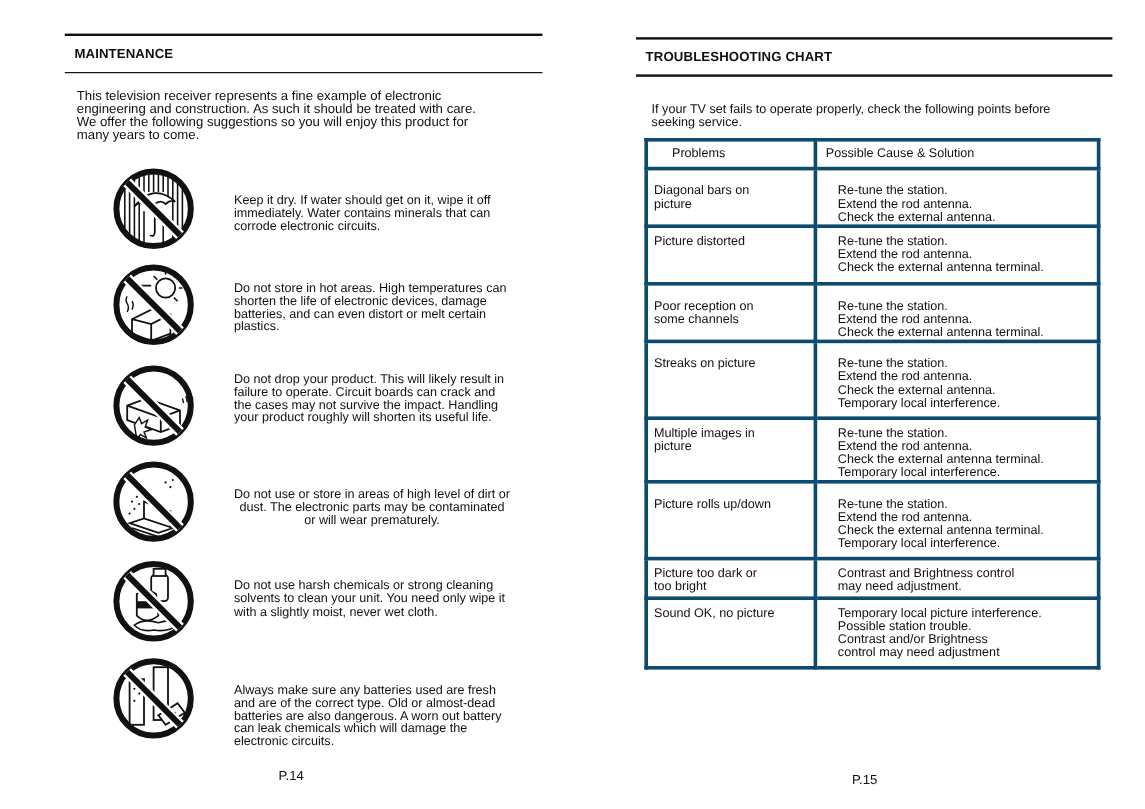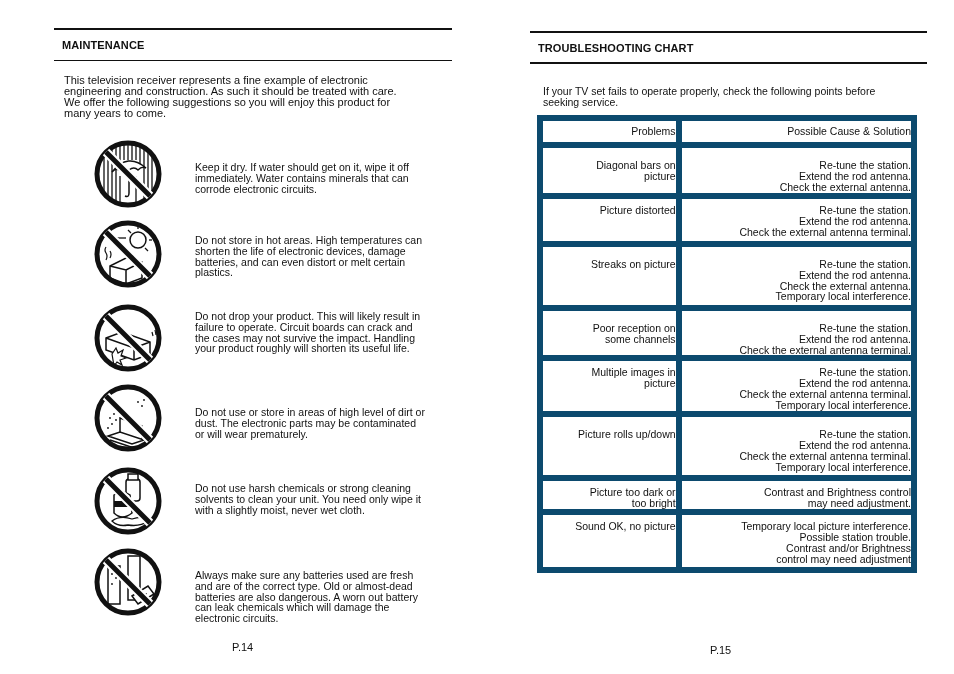--- a/index.html
+++ b/index.html
@@ -29,22 +29,22 @@
 
     
     #right-top-rule { left: 53px; top: 31px; width: 397px; height: 2px; }
     #right-heading { left: 61px; top: 42px; }
     #right-bottom-rule { left: 53px; top: 62px; width: 397px; height: 2px; }
     #right-intro { position: absolute; left: 66px; top: 86px; width: 360px;
                    font-size: 10.5px; line-height: 11px; }
 
     #trouble-table { position: absolute; left: 60px; top: 115px; width: 380px;
                      border-collapse: collapse; font-size: 10.5px; line-height: 10.9px; }
-    #trouble-table td, #trouble-table th { border: 6px solid #0c4a6e; vertical-align: top;
-                     text-align: right; font-weight: normal; padding: 0; }
+    #trouble-table td, #trouble-table th { border: 3px solid #0c4a6e; vertical-align: top;
+                     text-align: left; font-weight: normal; padding: 0; }
     #trouble-table { border: 2px solid #111; }
     #trouble-table th { height: 21px; vertical-align: middle; }
     .col-prob { width: 147px; }
     .col-sol { width: 233px; }
     .th-prob { padding-left: 20px !important; }
     .th-sol { padding-left: 7px !important; }
     .td-prob { padding: 12px 0 0 5px !important; }
     .td-sol { padding: 12px 0 0 17px !important; margin-top: 38px; }
     .tight .td-prob, .tight .td-sol { padding-top: 6px !important; }
     .sol-line { display: block; white-space: nowrap; }
@@ -136,21 +136,21 @@
         <circle cx="24" cy="38" r="0.9"></circle>
           <circle cx="46" cy="20" r="0.9"></circle>
           <circle cx="50" cy="24" r="0.9"></circle>
         <circle cx="52" cy="18" r="0.9"></circle>
           <circle cx="16" cy="46" r="0.9"></circle>
         </g>
       <circle cx="36" cy="36" r="31" fill="none" stroke="#111" stroke-width="5"></circle>
       <line x1="14" y1="14" x2="58" y2="58" stroke="#fff" stroke-width="9"></line>
       <line x1="14" y1="14" x2="58" y2="58" stroke="#111" stroke-width="5"></line>
     </svg>
-    <div class="tip-text" style="top:25px;">Do not use or store in areas of high level of dirt or dust. The electronic parts may be contaminated or will wear prematurely.</div>
+    <div class="tip-text" style="top:25px;text-align:center;">Do not use or store in areas of high level of dirt or dust. The electronic parts may be contaminated or will wear prematurely.</div>
   </div>
 
   <div class="tip" style="top:465px;">
     <svg class="tip-icon" viewBox="0 0 72 72">
       <rect x="34" y="14" width="14" height="22" rx="3" fill="#fff" stroke="#111" stroke-width="1.5"></rect>
       <rect x="36" y="9" width="10" height="6" fill="#fff" stroke="#111" stroke-width="1.5"></rect>
       <path d="M22 30 Q30 24 38 30 L40 48 Q30 56 22 48Z" fill="#fff" stroke="#111" stroke-width="1.5"></path>
       <rect x="22" y="36" width="16" height="6" fill="#111"></rect>
       <path d="M20 56 Q28 50 40 54 Q52 50 56 56 Q48 62 36 60 Q26 62 20 56Z" fill="#fff" stroke="#111" stroke-width="1.3"></path>
       <circle cx="36" cy="36" r="31" fill="none" stroke="#111" stroke-width="5"></circle>
@@ -211,40 +211,40 @@
         <tr class="tight" style="height: 48px;">
           <td class="col-prob td-prob">
             <span class="prob-line">Picture distorted</span>
           </td>
           <td class="col-sol td-sol">
             <span class="sol-line">Re-tune the station.</span>
             <span class="sol-line">Extend the rod antenna.</span>
             <span class="sol-line">Check the external antenna terminal.</span>
           </td>
         </tr>
+        <tr style="height: 48px;">
+          <td class="col-prob td-prob">
+            <span class="prob-line">Poor reception on</span>
+            <span class="prob-line">some channels</span>
+          </td>
+          <td class="col-sol td-sol">
+            <span class="sol-line">Re-tune the station.</span>
+            <span class="sol-line">Extend the rod antenna.</span>
+            <span class="sol-line">Check the external antenna terminal.</span>
+          </td>
+        </tr>
         <tr style="height: 64px;">
           <td class="col-prob td-prob">
             <span class="prob-line">Streaks on picture</span>
           </td>
           <td class="col-sol td-sol">
             <span class="sol-line">Re-tune the station.</span>
             <span class="sol-line">Extend the rod antenna.</span>
             <span class="sol-line">Check the external antenna.</span>
             <span class="sol-line">Temporary local interference.</span>
-          </td>
-        </tr>
-        <tr style="height: 48px;">
-          <td class="col-prob td-prob">
-            <span class="prob-line">Poor reception on</span>
-            <span class="prob-line">some channels</span>
-          </td>
-          <td class="col-sol td-sol">
-            <span class="sol-line">Re-tune the station.</span>
-            <span class="sol-line">Extend the rod antenna.</span>
-            <span class="sol-line">Check the external antenna terminal.</span>
           </td>
         </tr>
         <tr class="tight" style="height: 53px;">
           <td class="col-prob td-prob">
             <span class="prob-line">Multiple images in</span>
             <span class="prob-line">picture</span>
           </td>
           <td class="col-sol td-sol">
             <span class="sol-line">Re-tune the station.</span>
             <span class="sol-line">Extend the rod antenna.</span>

